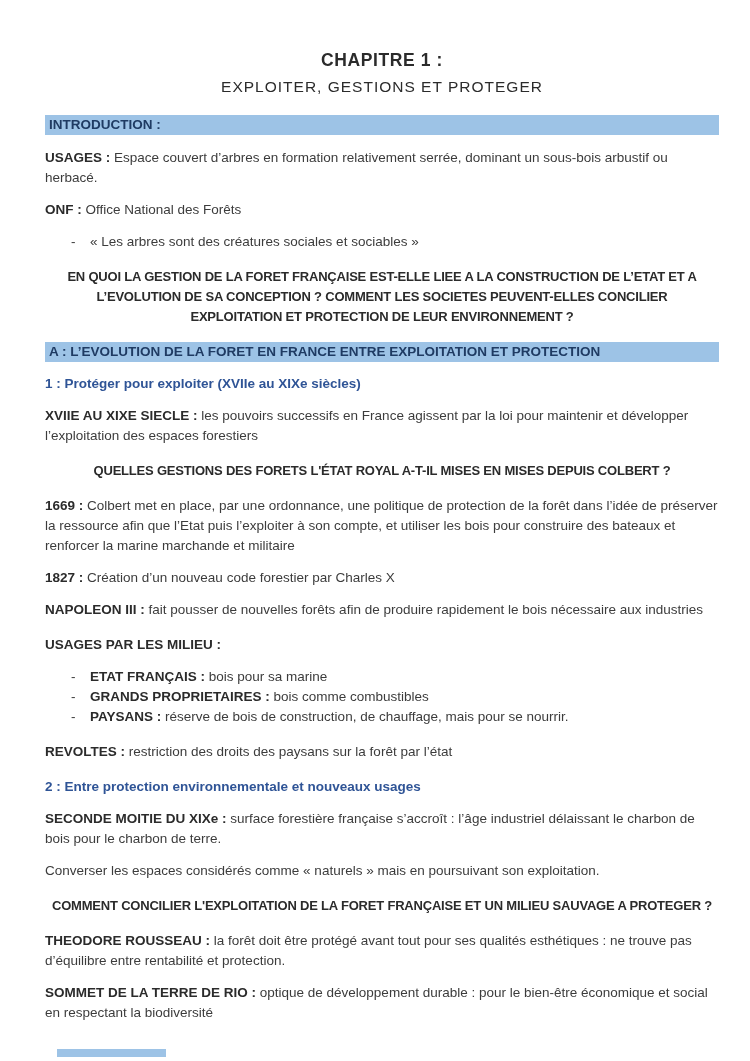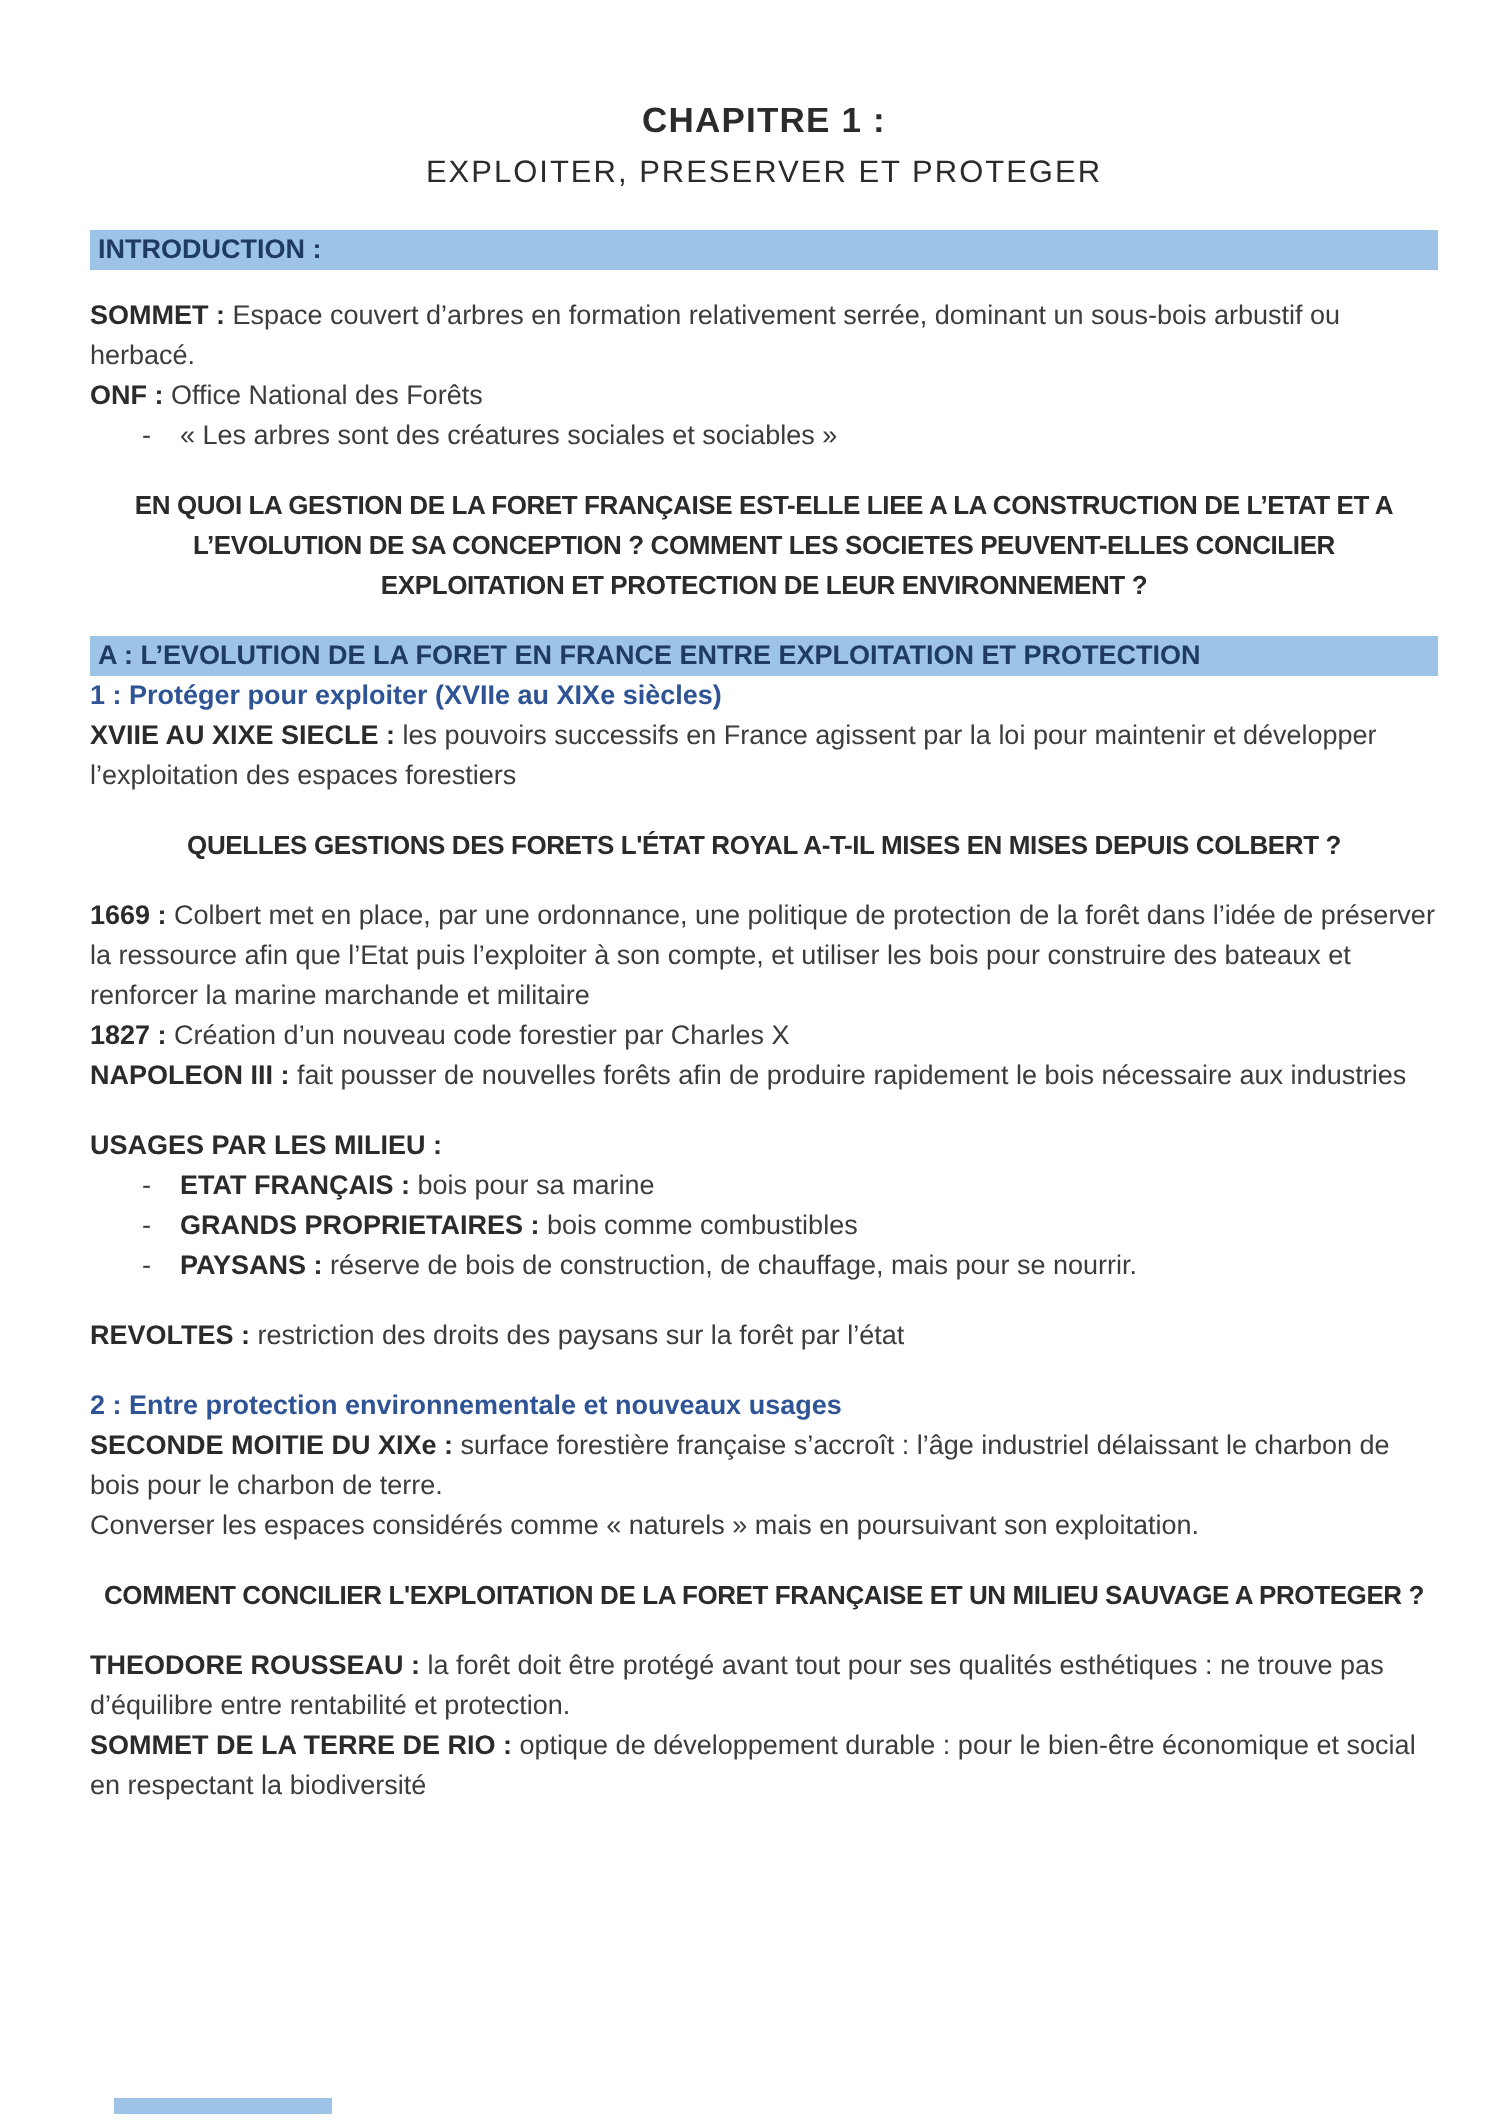--- a/index.html
+++ b/index.html
@@ -13,21 +13,21 @@
   .page { padding:50px 31px 0 45px; }
   .title1 {
     text-align:center; font-size:17.5px; font-weight:bold;
     color:var(--bold-text); letter-spacing:0.6px;
   }
   .title2 {
     text-align:center; font-size:15.5px; font-weight:normal;
     color:var(--bold-text); letter-spacing:1px; margin-top:7px;
   }
   .content { margin-top:19px; font-size:13.5px; line-height:20px; color:var(--body-text); }
-  .content > div { margin-top:0; }
+  .content > div { margin-top:12px; }
   .content > .gap { margin-top:15px; }
   .highlight {
     background:var(--highlight-bg); color:var(--highlight-text);
     font-weight:bold; height:20px; line-height:20px; padding:0 4px;
   }
   .highlight + .para { margin-top:13px; }
   .subhead { color:var(--subheading-text); font-weight:bold; }
   .question {
     font-weight:bold; color:var(--bold-text); text-align:center;
     padding:0 6px; font-size:13px; letter-spacing:-0.2px;
@@ -39,24 +39,24 @@
   .partial-bar {
     position:absolute; left:57px; top:1049px; width:109px; height:8px;
     background:var(--highlight-bg);
   }
 </style>
 </head>
 <body style="--highlight-bg: #9dc3e6; --highlight-text: #1f3b63; --subheading-text: #2f5496; --body-text: #3c3c3c; --bold-text: #2b2b2b;">
 
 <div class="page">
   <div class="title1">CHAPITRE 1 :</div>
-  <div class="title2">EXPLOITER, PRESERVER ET PROTEGER</div>
+  <div class="title2">EXPLOITER, GESTIONS ET PROTEGER</div>
   <div class="content">
       <div class="highlight">INTRODUCTION :</div>
-      <div class="para"><span class="b">SOMMET :</span><span class="r"> Espace couvert d’arbres en formation relativement serrée, dominant un sous-bois arbustif ou herbacé.</span></div>
+      <div class="para"><span class="b">USAGES :</span><span class="r"> Espace couvert d’arbres en formation relativement serrée, dominant un sous-bois arbustif ou herbacé.</span></div>
       <div class="para"><span class="b">ONF :</span><span class="r"> Office National des Forêts</span></div>
       <div class="bullets">
         <div class="bullet-item">
           <span class="marker">-</span>
           <span class="btext"><span class="r">« Les arbres sont des créatures sociales et sociables »</span></span>
         </div>
       </div>
       <div class="question gap">EN QUOI LA GESTION DE LA FORET FRANÇAISE EST-ELLE LIEE A LA CONSTRUCTION DE L’ETAT ET A L’EVOLUTION DE SA CONCEPTION ? COMMENT LES SOCIETES PEUVENT-ELLES CONCILIER EXPLOITATION ET PROTECTION DE LEUR ENVIRONNEMENT ?</div>
       <div class="highlight gap">A : L’EVOLUTION DE LA FORET EN FRANCE ENTRE EXPLOITATION ET PROTECTION</div>
       <div class="subhead">1 : Protéger pour exploiter (XVIIe au XIXe siècles)</div>

